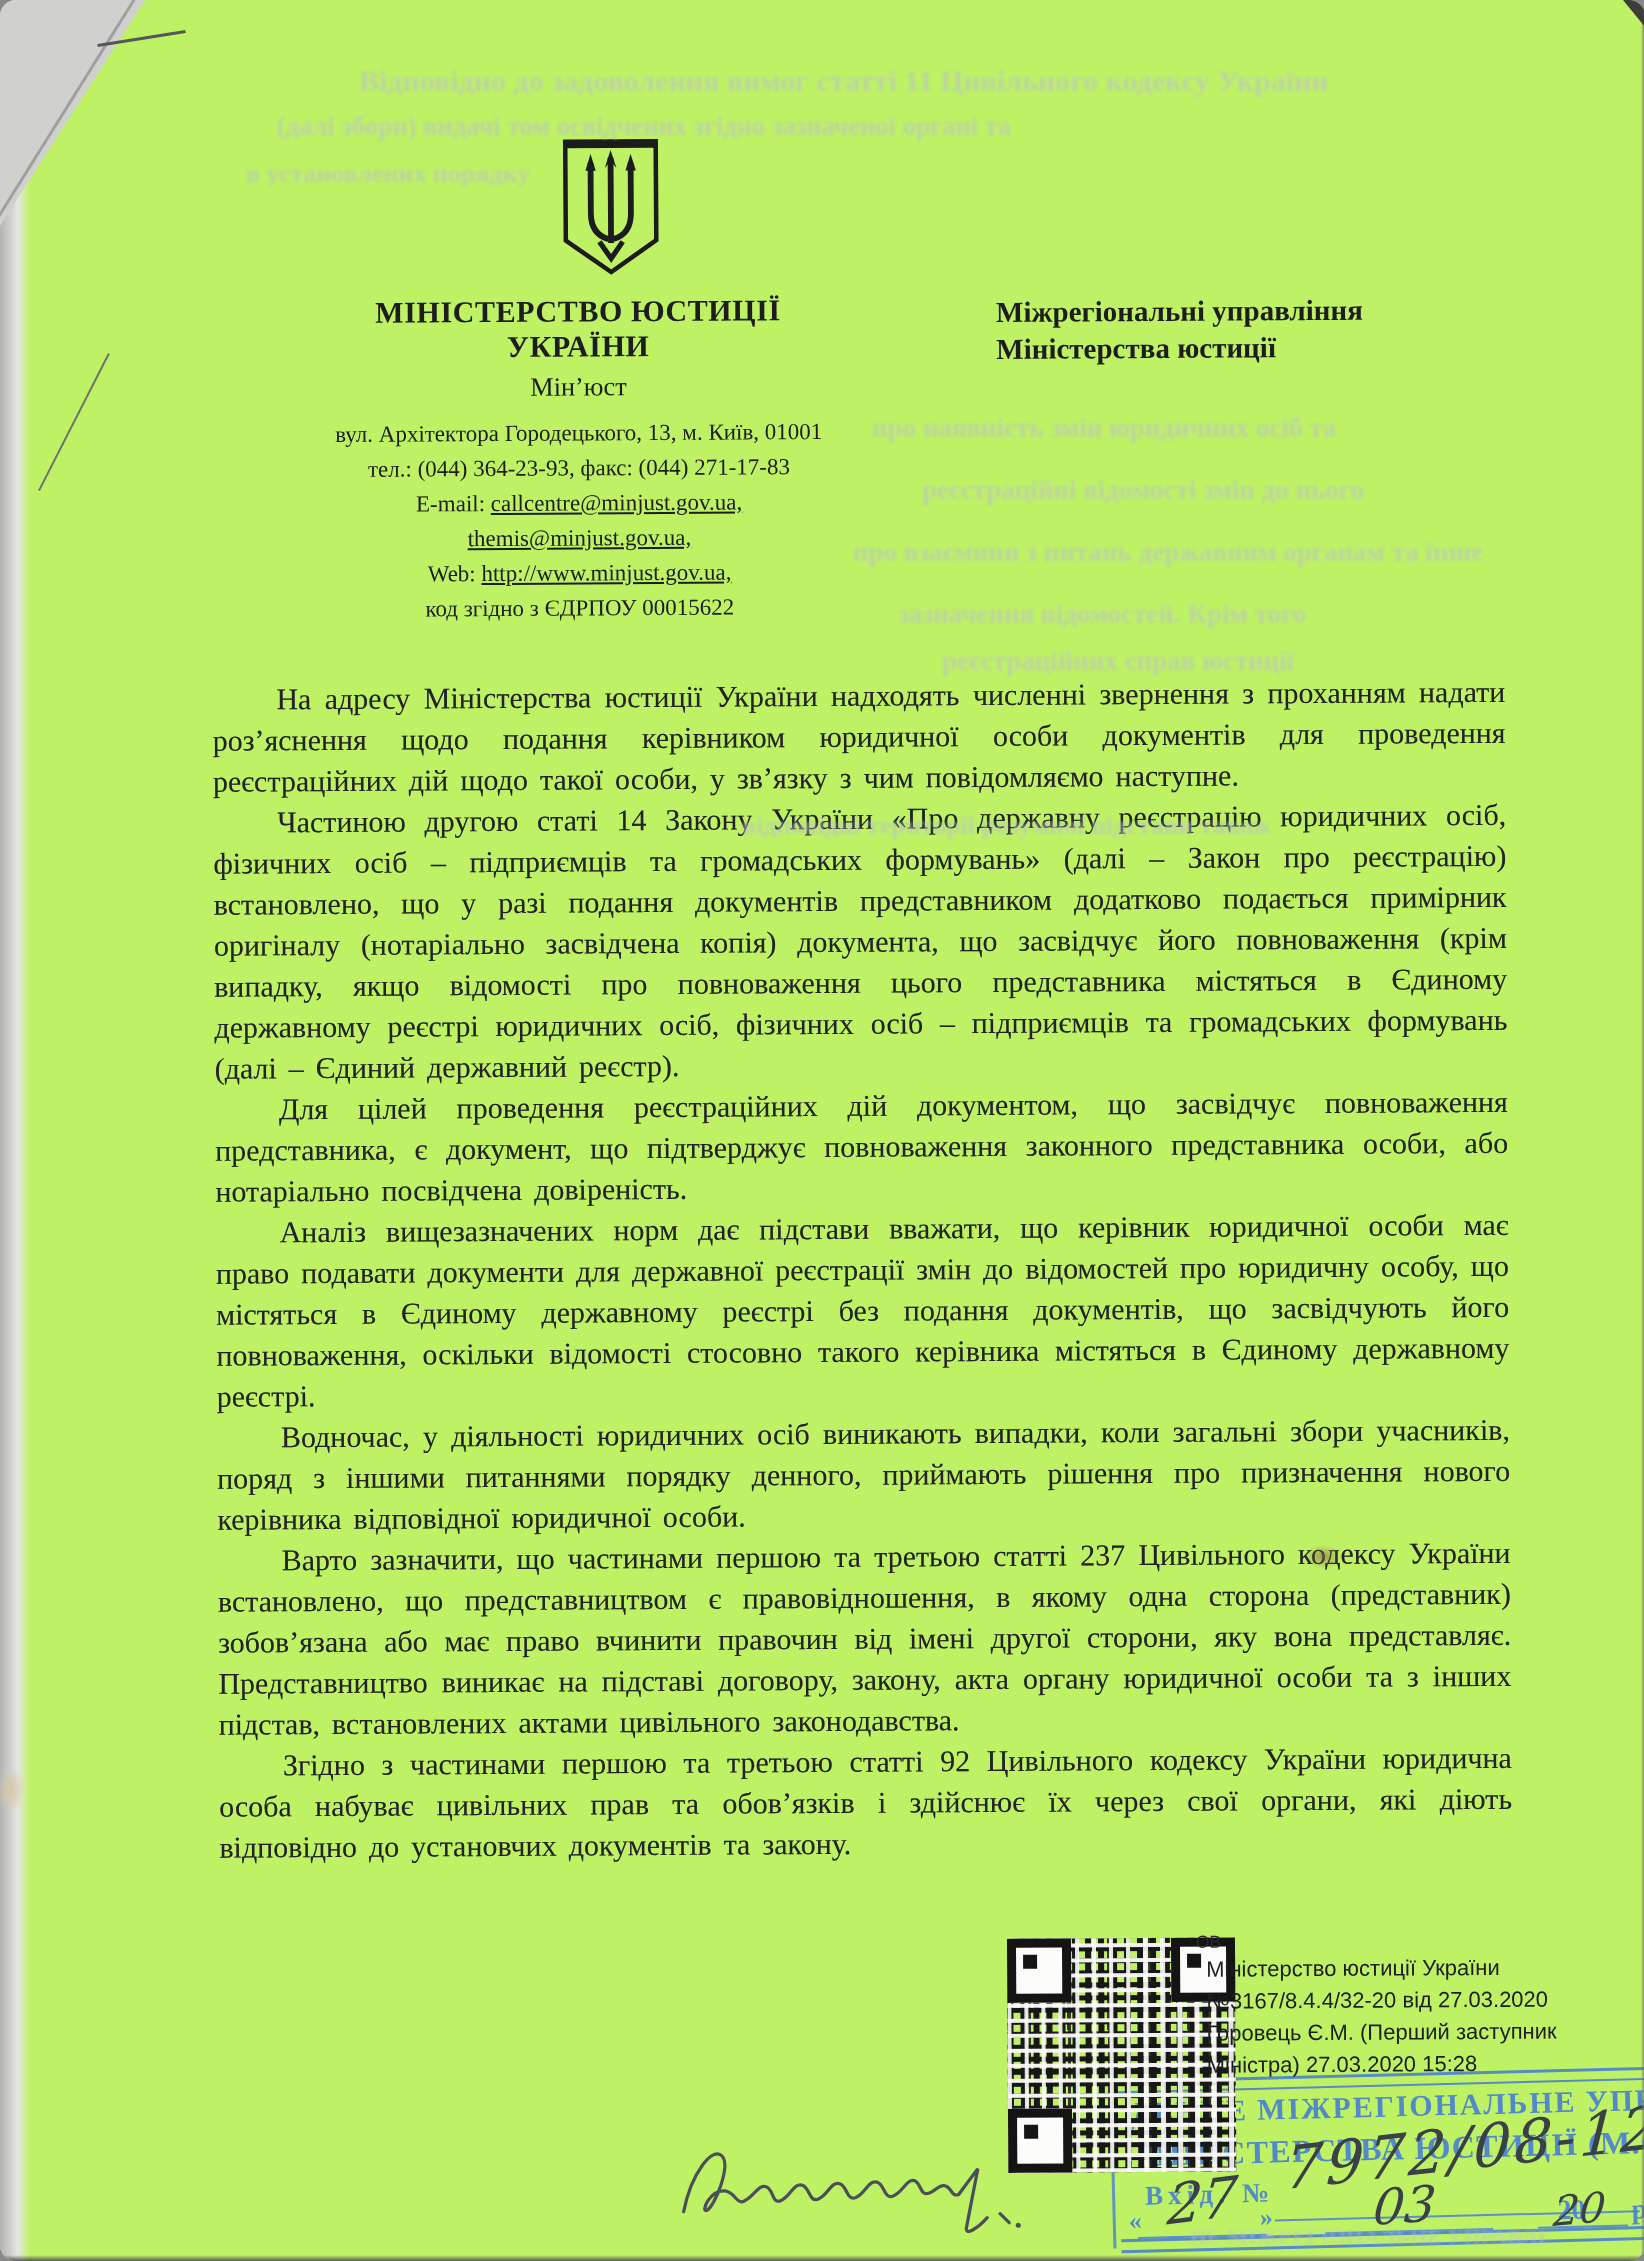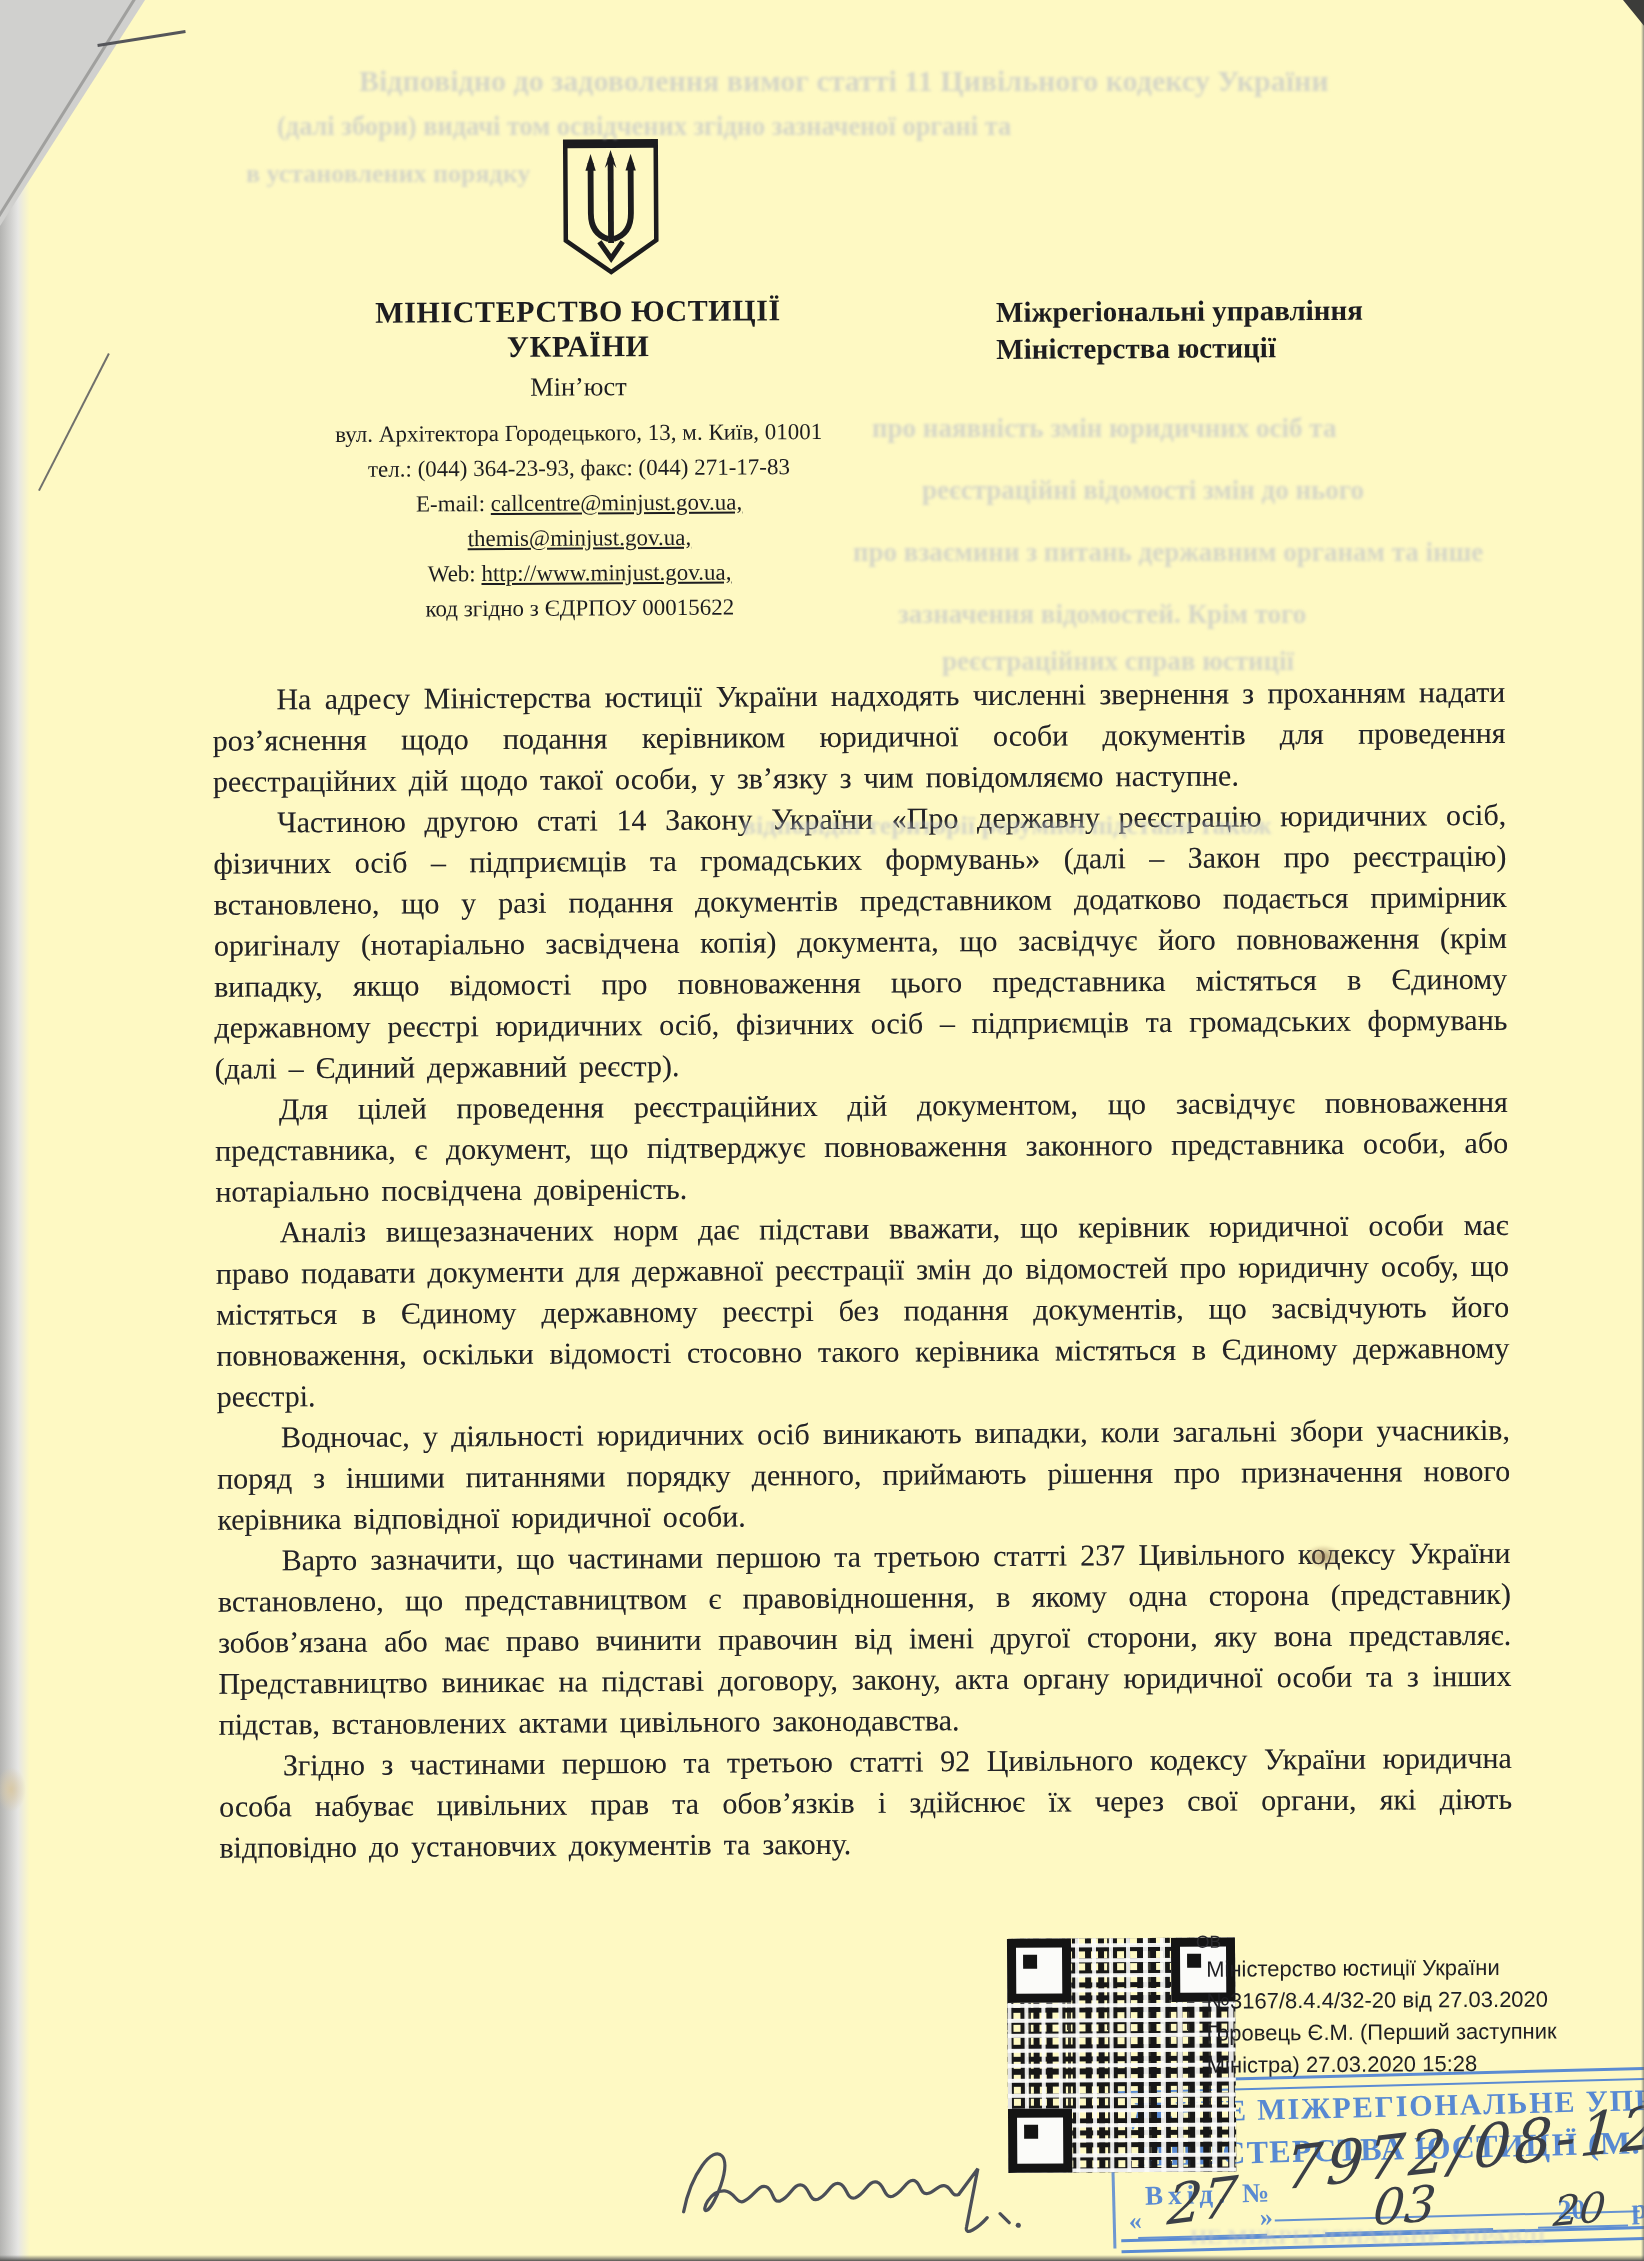--- a/index.html
+++ b/index.html
@@ -1,17 +1,17 @@
 <!DOCTYPE html>
 <html style="font-size:10.3px"><head>
 <meta charset="utf-8">
 <style>
   html,body{margin:0;padding:0;background:#888;}
-  .page{position:relative;width:1645px;height:2261px;background:#fef9c3;overflow:hidden;
-        font-family:"Liberation Serif",serif;}
+  .page{position:relative;width:1645px;height:2261px;background:#bef264;overflow:hidden;
+        font-family:"Liberation Serif",serif;border-radius:16px;}
   .doc{position:absolute;left:0;top:0;right:0;bottom:0;transform:rotate(-0.35deg);}
 
   
   .scan-left{position:absolute;left:0;top:0;width:30px;height:100%;z-index:5;
              background:linear-gradient(90deg,#b3b3b1,#e6e6e4 60%,rgba(255,255,255,0));}
   .fold-corner{position:absolute;left:0;top:0;width:0;height:0;z-index:6;
                border-left:145px solid #d0d0ce;border-bottom:226px solid transparent;}
   .fold-edge{position:absolute;left:-3.9px;top:218px;width:261px;height:2.6px;background:#a0a09e;
              transform-origin:0 0;transform:rotate(-58deg);z-index:6;}
   .staple-mark{position:absolute;left:97px;top:37px;width:89px;height:2.6px;background:#55565a;

